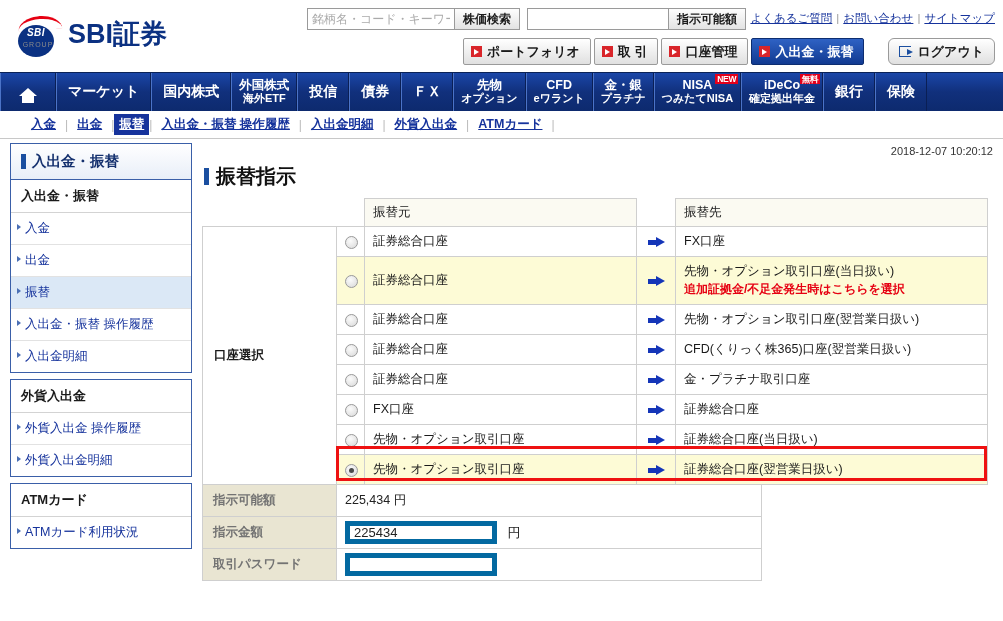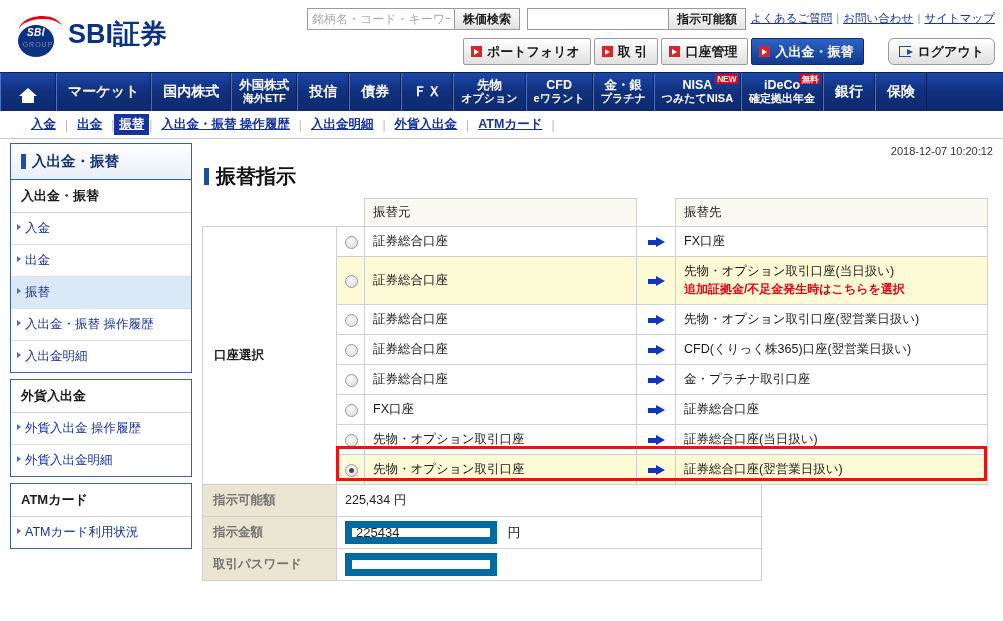--- a/index.html
+++ b/index.html
@@ -224,21 +224,21 @@
   }
 
   
   table.form { border-collapse: collapse; width: 560px; table-layout: fixed; margin-top: -1px; }
   table.form td { border: 1px solid #cfcfcf; font-size: 12.5px; height: 32px; }
   table.form td.fl {
     width: 134px; background: #e9e5d2; padding-left: 10px; font-weight: bold; color: #737373;
   }
   table.form td.fv { padding: 4px 8px; background: #fff; }
   table.form input {
-    height: 23px; padding: 2px 4px; font-size: 13px; border: 7px solid #0369a1;
+    height: 23px; padding: 2px 4px; font-size: 13px; border: 5px solid #0369a1;
     font-family: "Liberation Sans", sans-serif; outline: none; color: #222;
   }
   .inp-amount { width: 152px; }
   .inp-pass { width: 152px; }
   .unit { margin-left: 7px; font-size: 13px; }
 </style>
 </head>
 <body>
 
 <div class="page">

